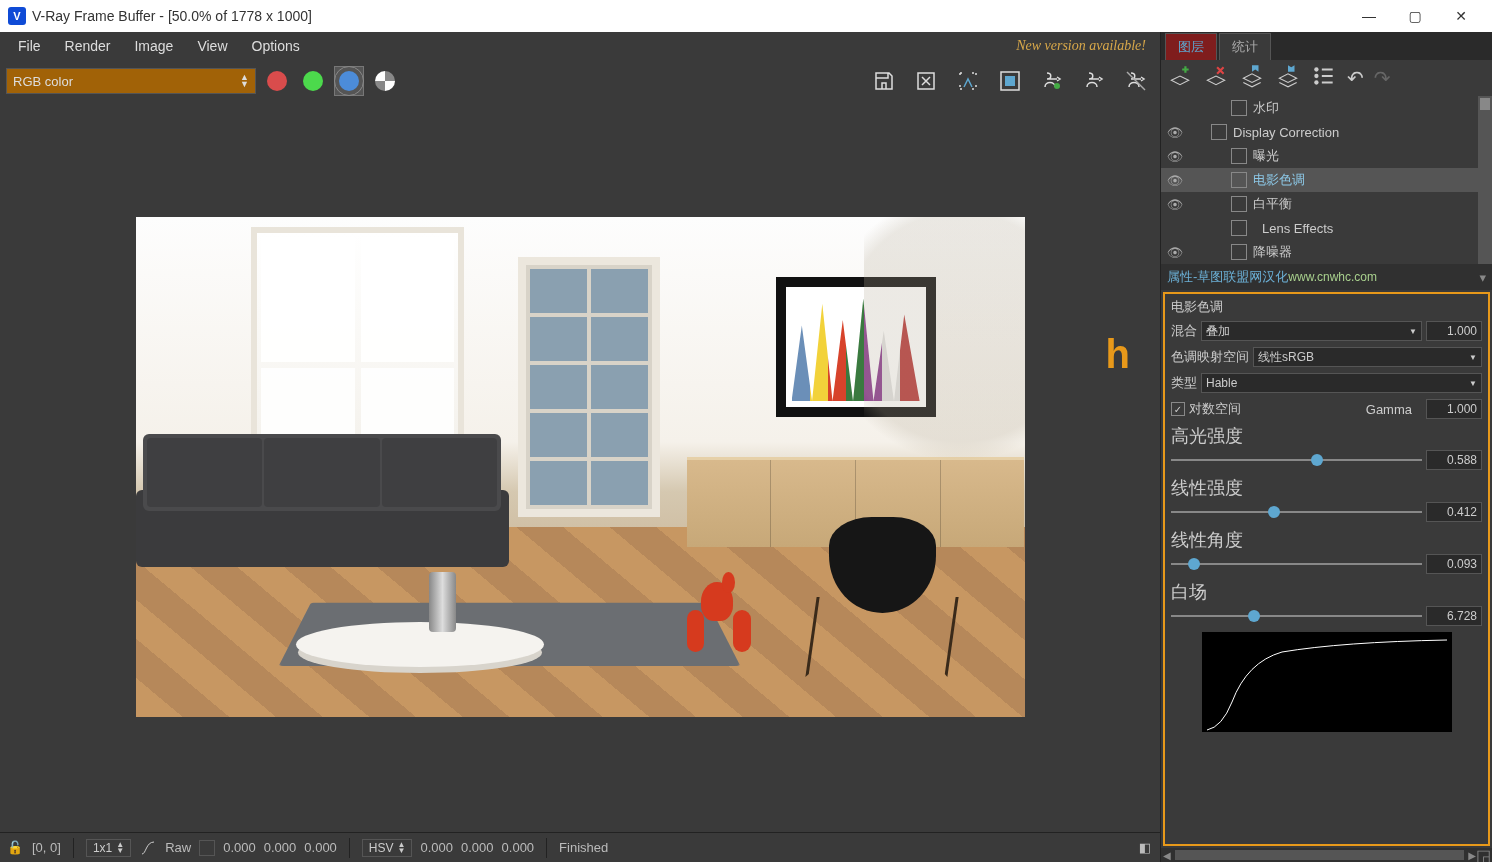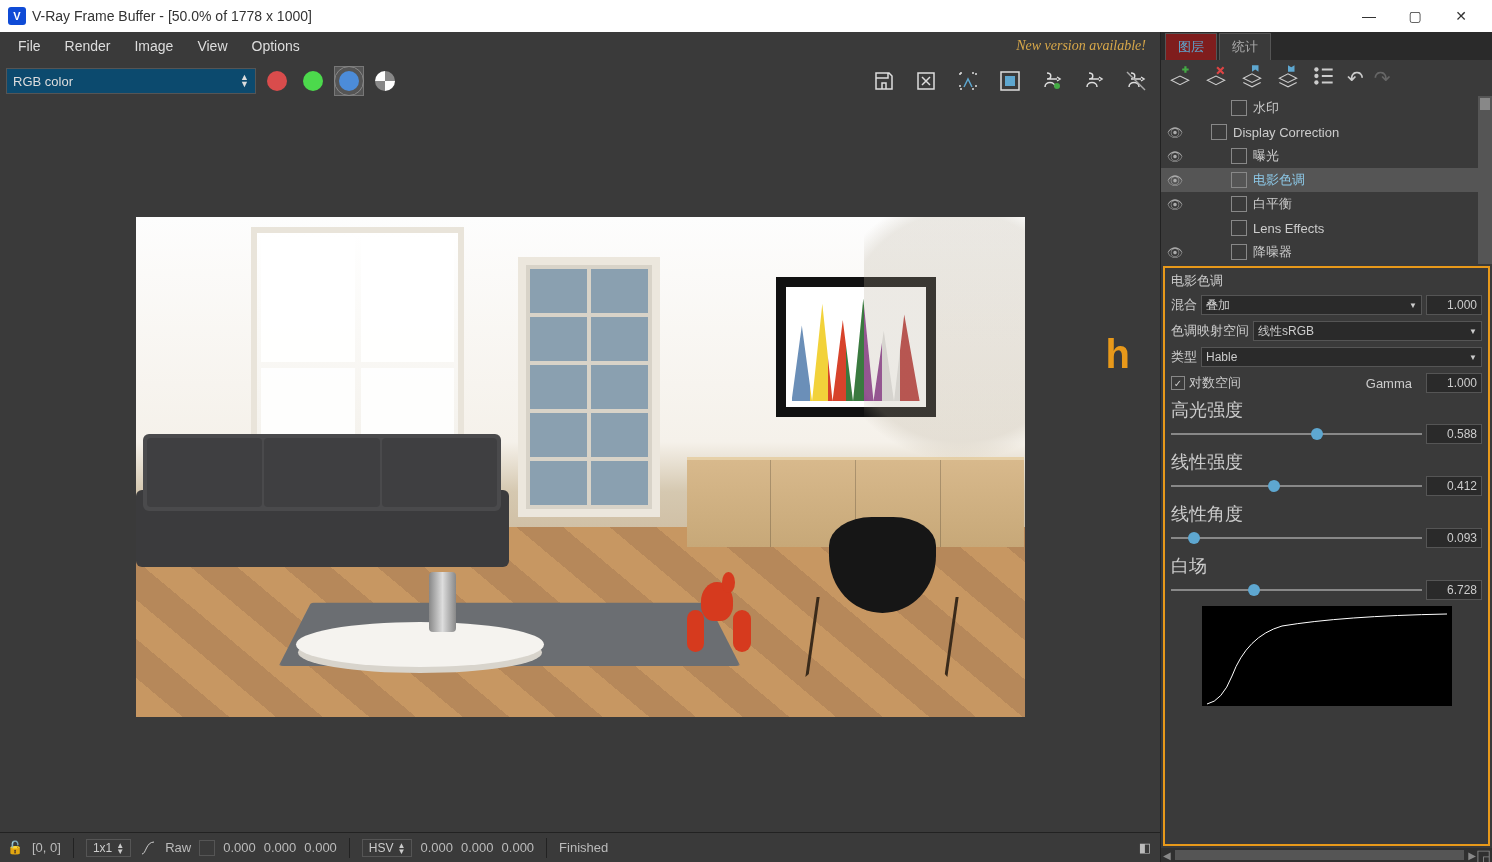--- a/index.html
+++ b/index.html
@@ -8,37 +8,37 @@
 .titlebar .logo { width: 18px; height: 18px; background: #0f4bd6; border-radius: 3px; display: flex; align-items: center; justify-content: center; color: #fff; font-weight: bold; font-size: 11px; margin-right: 6px; }
 .titlebar .spacer { flex: 1; }
 .titlebar .winbtn { width: 46px; height: 32px; display: flex; align-items: center; justify-content: center; cursor: pointer; font-size: 14px; }
 .main { flex: 1; display: flex; background: #3a3a3a; overflow: hidden; }
 .left { flex: 1; display: flex; flex-direction: column; overflow: hidden; }
 .menubar { height: 28px; display: flex; align-items: center; padding: 0 6px; font-size: 14px; color: #ddd; }
 .menubar .mi { padding: 0 12px; cursor: pointer; }
 .menubar .spacer { flex: 1; }
 .menubar .newver { color: #d8a84a; font-style: italic; font-family: Georgia, serif; padding-right: 8px; }
 .toolbar { height: 42px; display: flex; align-items: center; padding: 0 6px; gap: 6px; }
-.channel-sel { background: #0c4a6e; color: #ddd; border: 1px solid #555; height: 26px; width: 250px; font-size: 13px; padding: 0 6px; display: flex; align-items: center; justify-content: space-between; }
+.channel-sel { background: #a16207; color: #ddd; border: 1px solid #555; height: 26px; width: 250px; font-size: 13px; padding: 0 6px; display: flex; align-items: center; justify-content: space-between; }
 .channel-sel .carets { font-size: 9px; line-height: 7px; }
 .dot { width: 20px; height: 20px; border-radius: 50%; cursor: pointer; }
 .dot.red { background: #d94c4c; }
 .dot.green { background: #4cd94c; }
 .dot.blue { background: #4c8cd9; outline: 1px solid #888; outline-offset: 4px; background-clip: content-box;}
 .dotwrap { width:30px; height:30px; display:flex; align-items:center; justify-content:center;}
 .dotwrap.active { background:#555; border:1px solid #777;}
 .dot.mono { background: conic-gradient(#888 0 90deg, #fff 90deg 180deg, #888 180deg 270deg, #fff 270deg 360deg); }
 .toolbar .spacer { flex: 1; }
 .ticon { width: 36px; height: 32px; display: flex; align-items: center; justify-content: center; cursor: pointer; color: #ddd; }
 .ticon svg { width: 24px; height: 24px; stroke: #ddd; fill: none; stroke-width: 1.5; }
 .viewport { flex: 1; background: #3a3a3a; position: relative; display: flex; align-items: center; justify-content: center; overflow: hidden; }
 .render-img { width: 889px; height: 500px; position: relative; overflow: hidden; background:#000;}
 .marker { position: absolute; color: #e8991a; font-weight: 900; font-size: 40px; font-family: Arial Black, Arial, sans-serif; }
 .statusbar { height: 30px; display: flex; align-items: center; padding: 0 6px; gap: 8px; font-size: 13px; color: #bbb; border-top: 1px solid #222; }
-.st-sel { background: #3a3a3a; border: 1px solid #555; padding: 1px 6px; font-size: 12px; color:#ccc; display:flex; align-items:flex-end; gap:4px;}
+.st-sel { background: #3a3a3a; border: 1px solid #555; padding: 1px 6px; font-size: 12px; color:#ccc; display:flex; align-items:center; gap:4px;}
 .st-sel .carets{font-size:8px; line-height:6px;}
 .swatch { width: 16px; height: 16px; background: #3a3a3a; border:1px solid #555;}
 .right { width: 332px; background: #3a3a3a; border-left: 1px solid #222; display: flex; flex-direction: column; overflow: hidden; }
 .tabs { height: 28px; display: flex; align-items: flex-end; background: #2a2a2a; padding-left: 4px; gap:2px;}
 .tab { padding: 4px 12px; background: #3a3a3a; color: #aaa; font-size: 13px; cursor: pointer; border:1px solid #555; border-bottom:none;}
 .tab.active { color: #5ea7d0; background:#7f1d1d;}
 .layer-tools { height: 36px; display: flex; align-items: center; padding: 0 6px; gap: 10px; }
 .layer-tools svg { width:26px; height:26px; }
 .layers { overflow-y: auto; }
 .layer-row { height: 24px; display: flex; align-items: center; gap: 6px; padding: 0 4px; font-size: 13px; cursor: pointer; }
@@ -320,36 +320,40 @@
           </div>
           <div class="layer-row">
             <span class="eye">👁</span>
             <span class="indent2" style="display:flex;align-items:center;gap:6px;">
               <span class="licon"></span>
               <span>白平衡</span>
             </span>
           </div>
           <div class="layer-row">
             <span class="eye"></span>
-            <span class="indent2" style="display:flex;align-items:center;gap:6px;">
+            <span class="indent2" style="display:flex;align-items:center;gap:15px;">
               <span class="licon"></span>
               <span>Lens Effects</span>
             </span>
           </div>
           <div class="layer-row">
             <span class="eye">👁</span>
             <span class="indent2" style="display:flex;align-items:center;gap:6px;">
               <span class="licon"></span>
               <span>降噪器</span>
             </span>
           </div>
         </div>
       <div class="scrollbar-fake">
           <div style="position:absolute;top:2px;left:2px;right:2px;height:12px;background:#888;"></div>
         </div>
+    </div>
+    <div class="prop-header">
+      <span><span class="hl1">属性-草图联盟网汉化</span><span class="hl2">www.cnwhc.com</span></span>
+      <span style="color:#888;">▾</span>
     </div>
     <div class="props">
       <div class="prop-title">电影色调</div>
       <div class="prow">
         <label>混合</label>
         <div class="psel">
             <span>叠加</span>
             <span class="caret">▼</span>
           </div>
         <div class="pnum">

